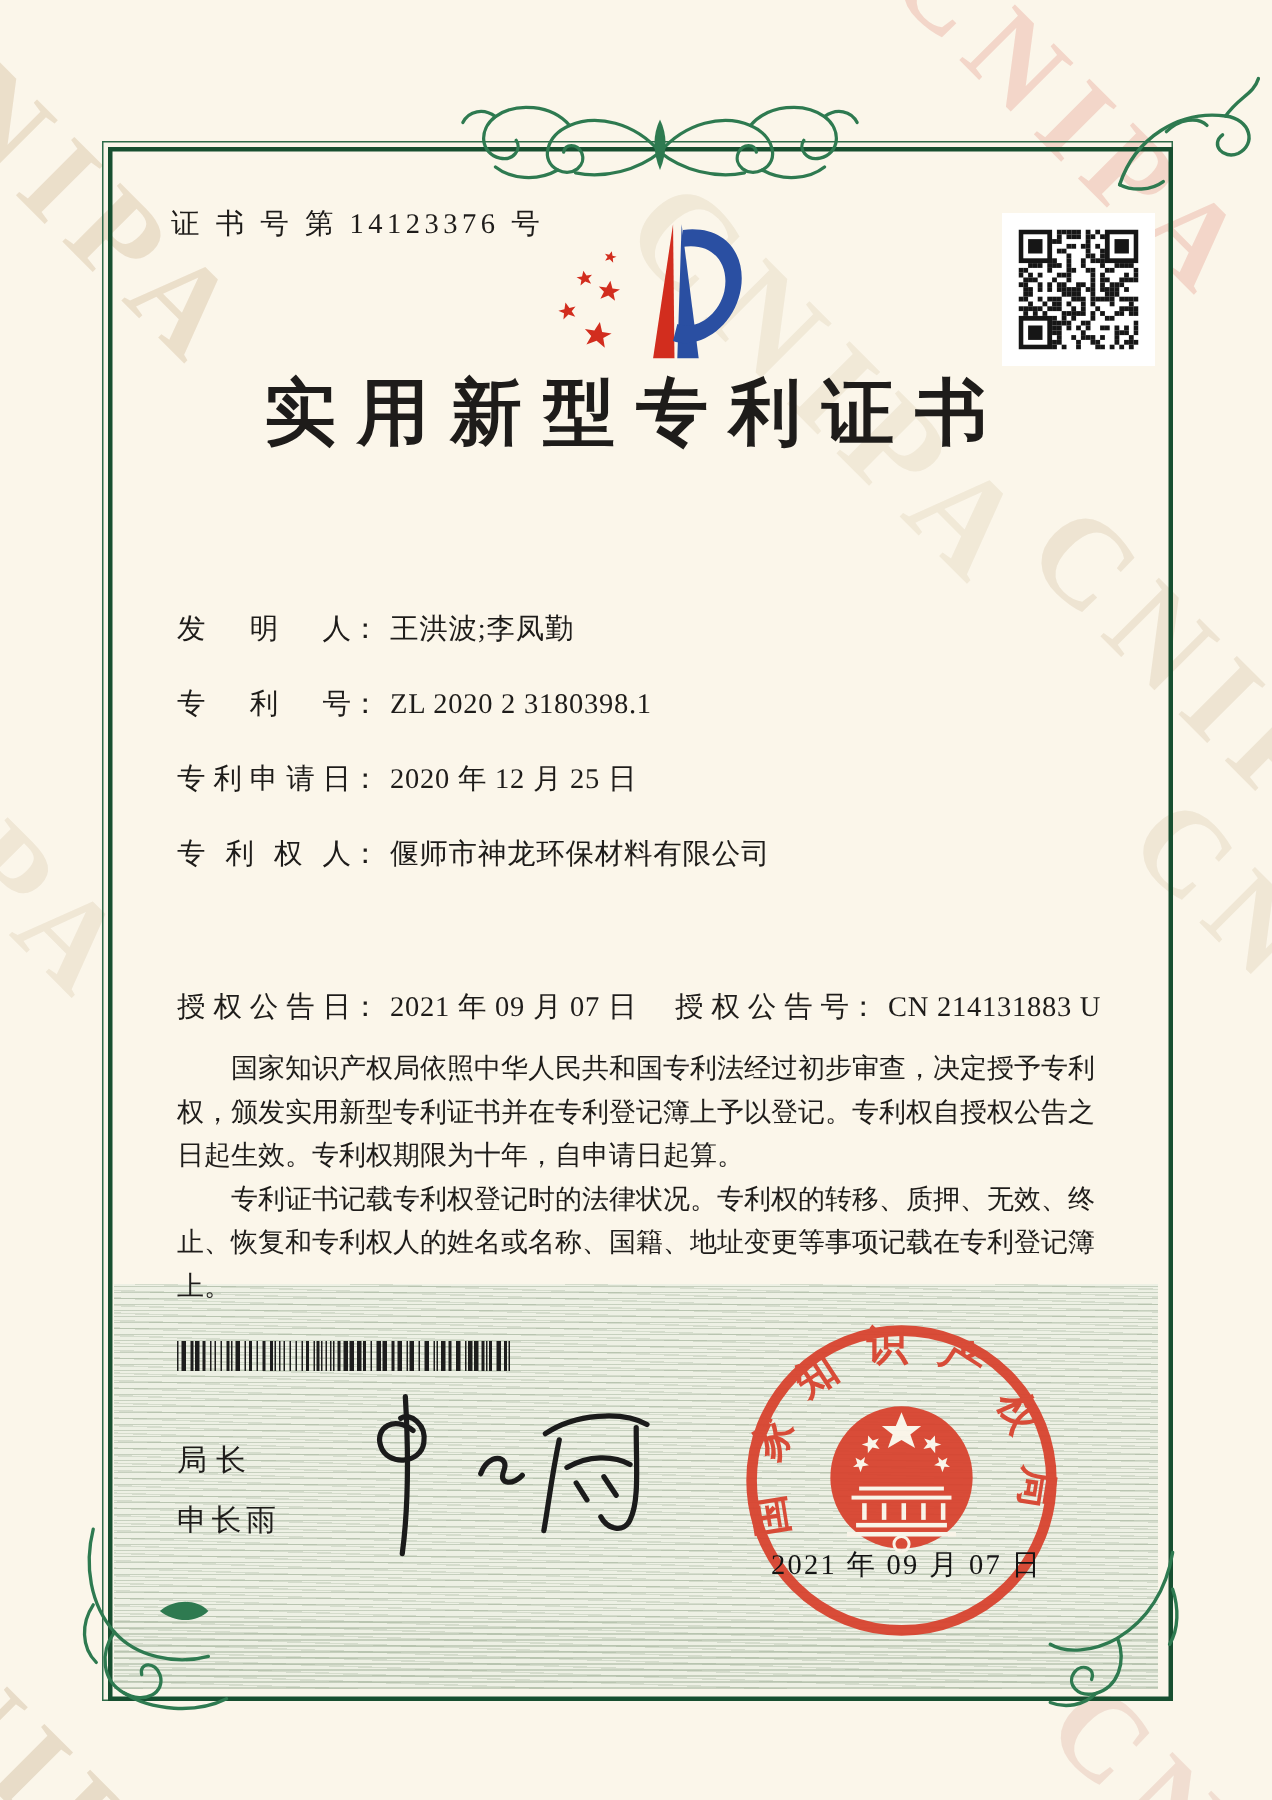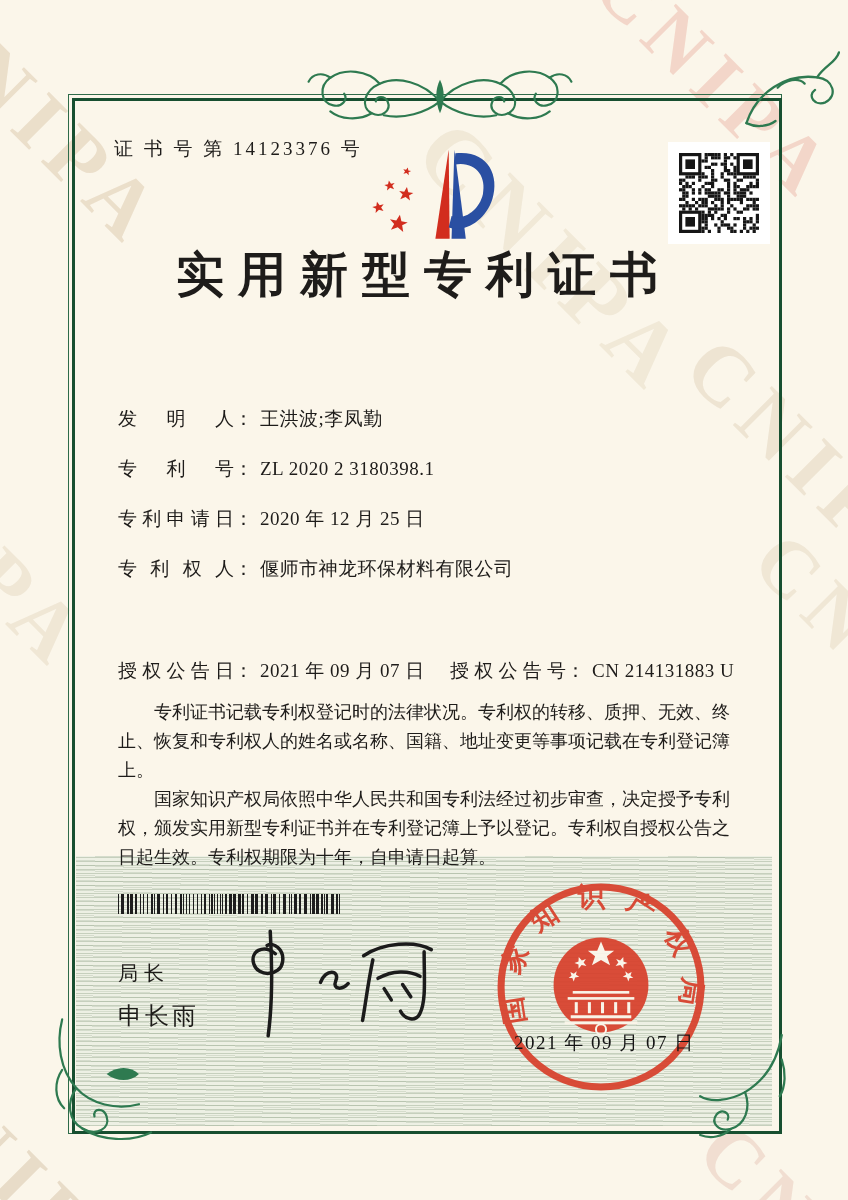--- a/index.html
+++ b/index.html
@@ -52,21 +52,21 @@
   .frow{position:absolute;left:118px;font-size:19px;white-space:nowrap;}
   .flabel{display:inline-block;width:116px;text-align:justify;text-align-last:justify;}
   .fvalue{margin-left:7px;letter-spacing:.5px;}
   .r1{top:356px}.r2{top:406px}.r3{top:456px}.r4{top:506px}.r5{top:556px}.r6{top:608px}.r7{top:658px}
   .grant2{position:absolute;left:332px;top:0;white-space:nowrap;font-family:Liberation Serif, serif;}
   .paras{position:absolute;left:118px;top:698px;width:612px;font-size:18px;line-height:29px;
     text-align:justify;}
   .paras p{margin:0;text-indent:2em;}
   .barcode{position:absolute;left:118px;top:894px;width:226px;height:20px;}
   .sig-title{position:absolute;left:118px;top:960px;font-size:20px;letter-spacing:6px;}
-  .sig-name{position:absolute;left:118px;top:1000px;font-size:24px;letter-spacing:3px;}
+  .sig-name{position:absolute;left:118px;top:1000px;font-size:20px;letter-spacing:3px;}
   .sig-script{position:absolute;left:222px;top:924px;width:236px;height:120px;}
   .seal{position:absolute;left:494px;top:880px;width:214px;height:214px;mix-blend-mode:multiply;}
   .seal-date{position:absolute;left:514px;top:1030px;font-size:19px;color:#141414;
     letter-spacing:1.5px;z-index:6;}
   .page-info{position:absolute;left:68px;top:1090px;width:712px;text-align:center;
     font-size:16px;letter-spacing:2px;}
   .note{position:absolute;left:322px;top:1139px;background:#fffef9;padding:9px 24px;
     font-size:15px;letter-spacing:3px;box-shadow:0 0 0 1px rgba(120,110,90,.06);}
 </style>
 </head>
@@ -406,22 +406,22 @@
     </div>
     <div class="frow r5">
       <span class="flabel">专利权人</span><span>：</span><span class="fvalue">偃师市神龙环保材料有限公司</span>
     </div>
     <div class="frow r7">
       <span><span class="flabel">授权公告日</span><span>：</span><span class="fvalue">2021 年 09 月 07 日</span></span>
       <span class="grant2"><span class="flabel">授权公告号</span><span>：</span><span class="fvalue">CN 214131883 U</span></span>
     </div>
 
     <div class="paras">
+      <p>国家知识产权局依照中华人民共和国专利法经过初步审查，决定授予专利权，颁发实用新型专利证书并在专利登记簿上予以登记。专利权自授权公告之日起生效。专利权期限为十年，自申请日起算。</p>
       <p>专利证书记载专利权登记时的法律状况。专利权的转移、质押、无效、终止、恢复和专利权人的姓名或名称、国籍、地址变更等事项记载在专利登记簿上。</p>
-      <p>国家知识产权局依照中华人民共和国专利法经过初步审查，决定授予专利权，颁发实用新型专利证书并在专利登记簿上予以登记。专利权自授权公告之日起生效。专利权期限为十年，自申请日起算。</p>
     </div>
 
     <svg id="barcode-svg" class="barcode" viewBox="0 0 226 20" preserveAspectRatio="none">
         <rect x="0" y="0" width="1" height="20" fill="#1d1d1d"></rect>
         <rect x="3" y="0" width="3" height="20" fill="#1d1d1d"></rect>
         <rect x="9" y="0" width="2" height="20" fill="#1d1d1d"></rect>
         <rect x="12" y="0" width="3" height="20" fill="#1d1d1d"></rect>
         <rect x="17" y="0" width="2" height="20" fill="#1d1d1d"></rect>
         <rect x="22" y="0" width="1" height="20" fill="#1d1d1d"></rect>
         <rect x="25" y="0" width="1" height="20" fill="#1d1d1d"></rect>

